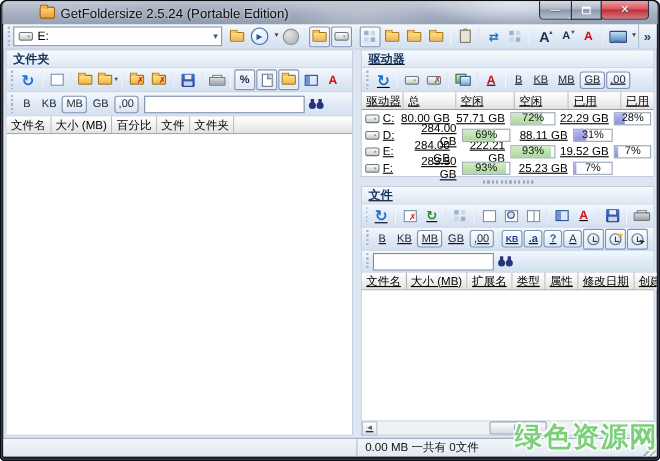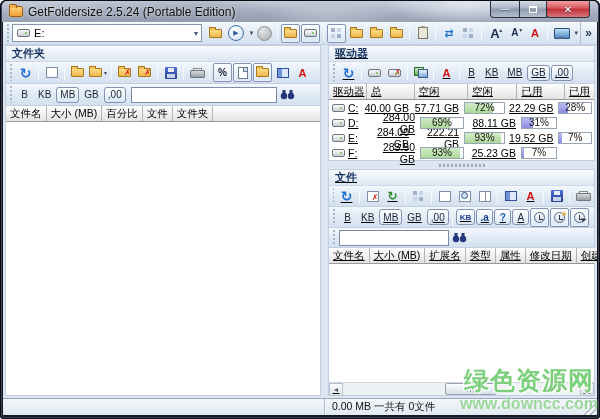--- a/index.html
+++ b/index.html
@@ -10,21 +10,21 @@
             box-shadow: inset 0 0 0 1px #0a0c12, inset 0 0 0 2px #3c4354; }
 
   
   .titlebar { position:absolute; top:1px; left:2px; right:2px; height:21px;
     border-radius:5px 5px 0 0;
     background:
       radial-gradient(ellipse 120px 30px at 78% 10%, rgba(225,232,242,.95), rgba(225,232,242,0) 70%),
       radial-gradient(ellipse 180px 40px at 30% 90%, rgba(140,150,168,.6), rgba(140,150,168,0) 70%),
       radial-gradient(ellipse 90px 30px at 55% 40%, rgba(190,198,210,.8), rgba(190,198,210,0) 75%),
       linear-gradient(180deg,#c6cdd9,#a3adbf 60%,#97a2b5);
-    display:flex; align-items:center; }
+    display:flex; align-items:center;padding-left:27px; }
   .app-icon { width:14px; height:11px; margin:0 5px 0 7px; position:relative;
     background:linear-gradient(#ffd277,#ef9f3a); border:1px solid #a06010; border-radius:2px; }
   .app-icon::before { content:""; position:absolute; top:-3px; left:-1px; width:6px; height:3px;
     background:#f4b050; border:1px solid #a06010; border-bottom:none; border-radius:2px 2px 0 0; }
   .title-text { font-size:12px; color:#0d0d0d; text-shadow:0 0 3px rgba(255,255,255,.8); }
   .win-btns { position:absolute; right:8px; top:0; display:flex; }
   .win-btn { height:17px; border:1px solid #283040; border-top:none;
     border-radius:0 0 4px 4px; display:flex; align-items:center; justify-content:center;
     background:linear-gradient(180deg,#d6dde6,#aab4c2 45%,#8d99ab 50%,#b4bfcd);
     color:#fff; font-size:9px; text-shadow:0 1px 1px #44506a; margin-left:-1px; }
@@ -409,21 +409,21 @@
             <div class="col" style="width:50px;">空闲</div>
             <div class="col" style="width:48px;">已用</div>
             <div class="col fill">已用</div>
           </div>
           <div class="drows">
             <div class="drow">
               <span class="c-name">
                   <span class="i-drive"></span>
                   <span>C:</span>
                 </span>
-              <span class="c-total">40.00 GB</span>
+              <span class="c-total">80.00 GB</span>
               <span class="c-free">57.71 GB</span>
               <span class="pbar free">
                   <span class="fill" style="width: 72%;"></span>
                   <span class="ptxt">72%</span>
                 </span>
               <span class="c-used">22.29 GB</span>
               <span class="pbar used used2">
                   <span class="fill" style="width: 28%;"></span>
                   <span class="ptxt">28%</span>
                 </span>
@@ -594,15 +594,14 @@
 
     <div class="statusbar">
       <div class="status-left"></div>
       <div class="status-right">0.00 MB 一共有 0文件</div>
       <div class="resize-grip"></div>
     </div>
   </div>
 
   <div class="watermark">
     <div class="wm1">绿色资源网</div>
-    <div class="wm2">www.downcc.com</div>
   </div>
 </div>
 
 </body></html>

